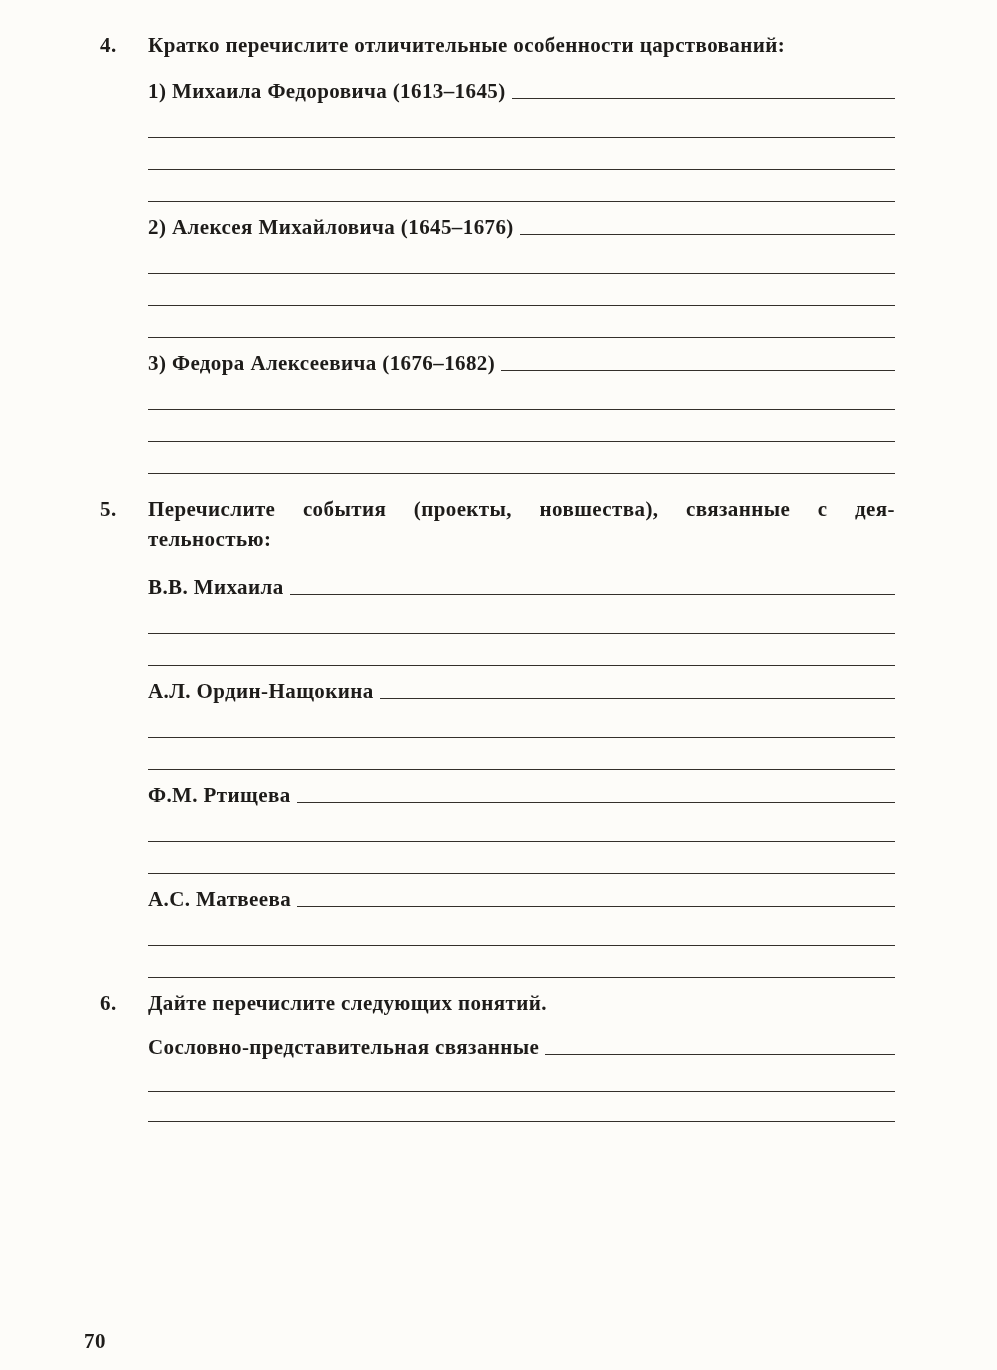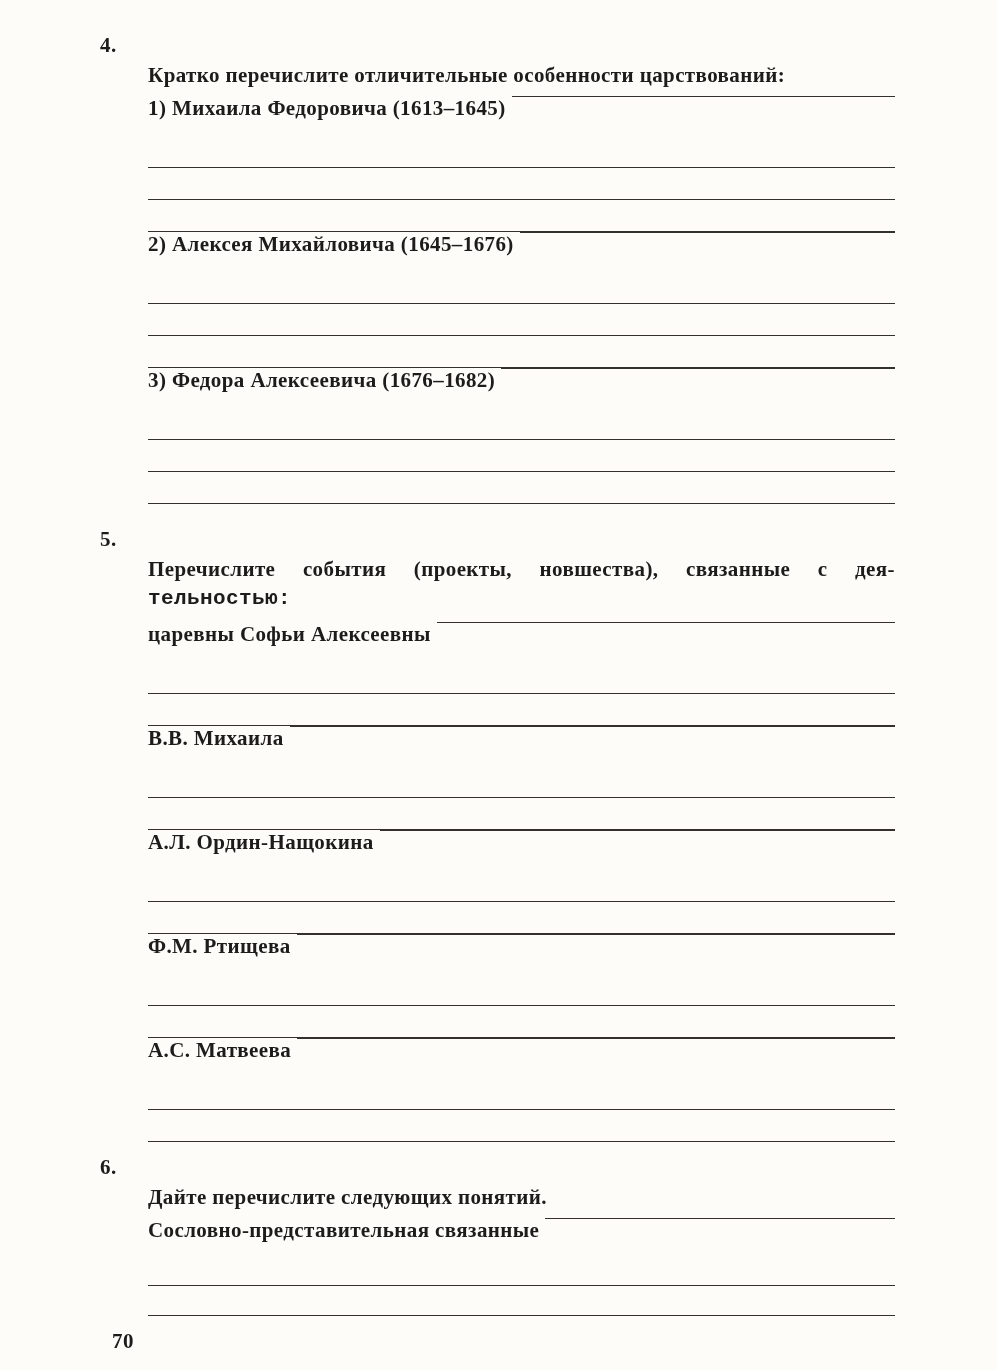--- a/index.html
+++ b/index.html
@@ -19,50 +19,50 @@
     padding: 30px 102px 0 100px;
     overflow: hidden;
   }
 
   .question { display: flex; }
   .qnum {
     width: 48px;
     flex: 0 0 48px;
     line-height: 30px;
   }
-  .qbody { flex: 1; min-width: 0; margin-top: 30px; }
+  .qbody { flex: 1; min-width: 0; }
 
   .prompt { line-height: 30px; }
   .s4 .prompt { margin-bottom: 6px; }
   .justify { text-align: justify; text-align-last: justify; }
-  .prompt2 { margin-bottom: 8px; font-family: Liberation Mono, monospace; }
+  .prompt2 { margin-bottom: 8px; }
   .s6 .prompt { margin-bottom: 6px; }
 
-  .row { display: flex; align-items: flex-start; }
+  .row { display: flex; align-items: flex-end; }
   .s4 .row, .s5 .row { height: 40px; }
   .s6 .row { height: 38px; }
   .row .label { white-space: nowrap; padding-bottom: 2px; }
   .row .fill {
     flex: 1;
     border-bottom: 1.6px solid #34302b;
     margin-left: 6px;
     margin-bottom: 7px;
     min-width: 20px;
   }
 
   .blank { border-bottom: 1.6px solid #34302b; }
   .s4 .blank, .s5 .blank { height: 32px; }
   .s6 .blank { height: 30px; }
 
   .s5 { margin-top: 20px; }
   .s6 { margin-top: 10px; }
 
   .page-number {
     position: absolute;
-    left: 112px;
+    left: 84px;
     bottom: 16px;
     font-size: 21px;
   }
 </style>
 </head>
 <body>
 
 <div class="page">
 
   <section class="question s4">
@@ -101,28 +101,20 @@
       </div>
     </div>
   </section>
 
   <section class="question s5">
     <div class="qnum">5.</div>
     <div class="qbody">
       <div class="prompt justify">Перечислите события (проекты, новшества), связанные с дея-</div>
       <div class="prompt prompt2">тельностью:</div>
 
-      <div class="item">
-        <div class="row">
-          <span class="label">царевны Софьи Алексеевны</span>
-          <span class="fill"></span>
-        </div>
-        <div class="blank"></div>
-        <div class="blank"></div>
-      </div>
 
       <div class="item">
         <div class="row">
           <span class="label">В.В. Михаила</span>
           <span class="fill"></span>
         </div>
         <div class="blank"></div>
         <div class="blank"></div>
       </div>
 

